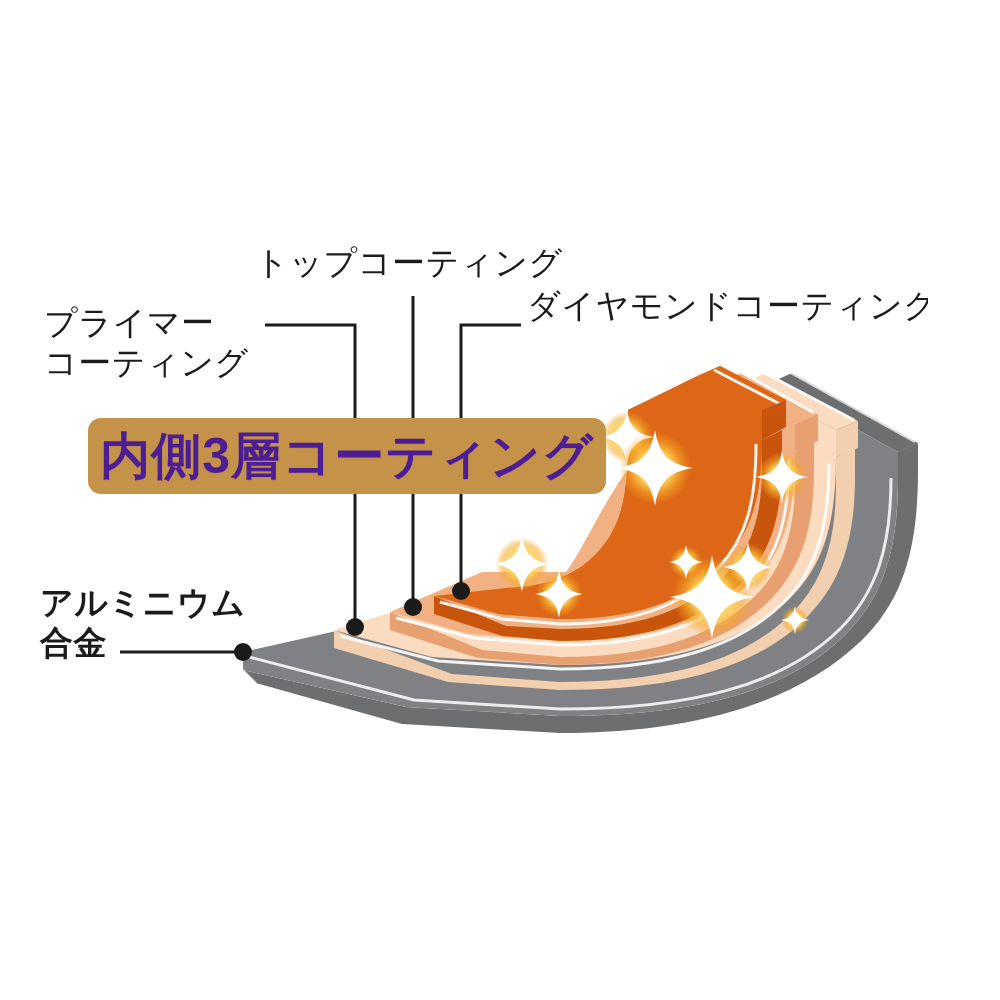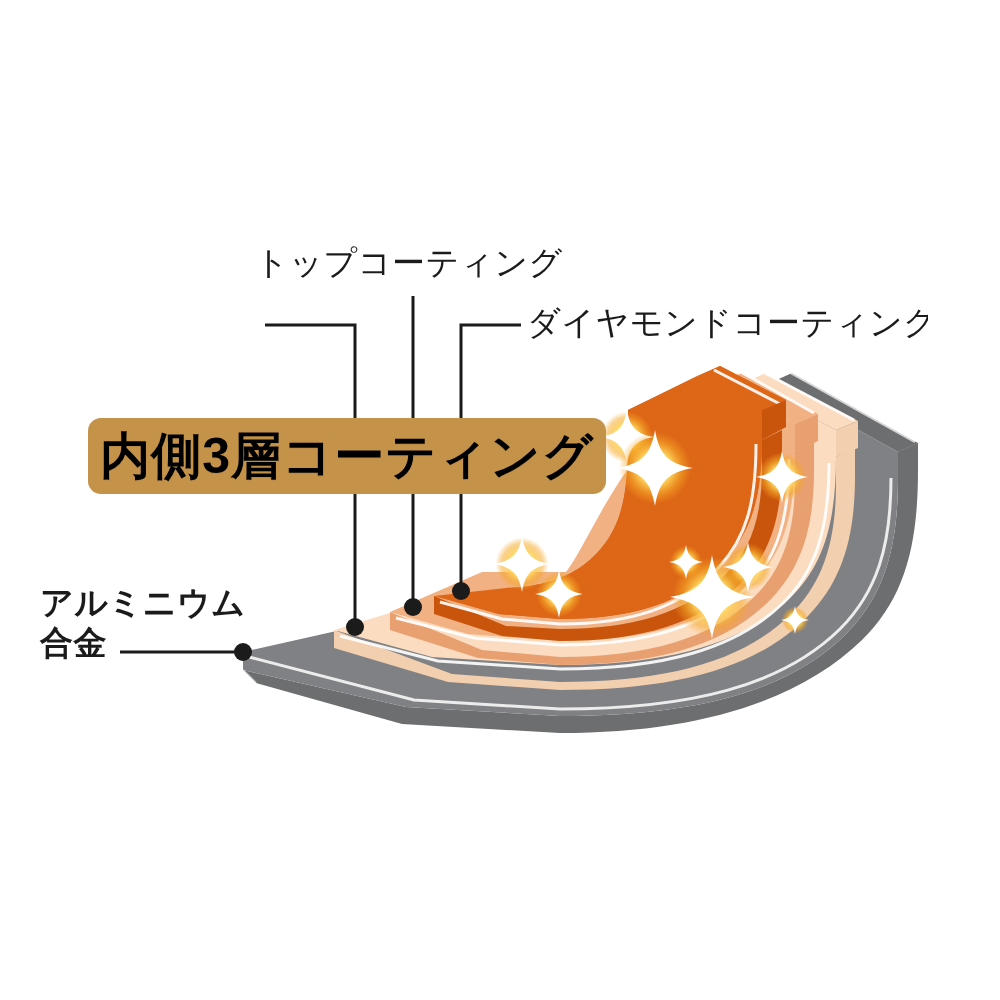--- a/index.html
+++ b/index.html
@@ -22,33 +22,33 @@
     position:absolute;
     color:#1b1b1b;
     font-size:33px;
     line-height:40px;
     letter-spacing:0.5px;
     white-space:pre;
     font-weight:500;
   }
   #lbl-primer{ left:44px;  top:303px; }
   #lbl-top{    left:255px; top:243px; }
-  #lbl-diamond{left:527px; top:303px;font-family:Liberation Serif, serif; }
+  #lbl-diamond{left:527px; top:286px;font-family:Liberation Serif, serif; }
   #lbl-alum{   left:40px;  top:583px;font-weight:bold; }
 
   #banner{
     position:absolute;
     left:88px; top:418px;
     width:518px; height:76px;
     background:#c59249;
     border-radius:13px;
     display:flex;align-items:center;justify-content:center;
   }
   #banner-text{
-    color:#000000;
+    color:#4c1d95;
     font-size:50px;
     font-weight:700;
     letter-spacing:1px;
     line-height:1;
     white-space:pre;
     text-shadow:0 1px 0 rgba(0,0,0,.05);
   }
 </style>
 </head>
 <body>
@@ -324,20 +324,22 @@
           <circle cx="461" cy="591" r="9" fill="#1b1b1b"></circle>
           <path d="M 120 652 L 243 652" fill="none" stroke="#1b1b1b" stroke-width="3"></path>
           <circle cx="243" cy="652" r="9" fill="#1b1b1b"></circle>
         </g>
 
     </g>
   </svg>
 
   <div class="lbl" id="lbl-top">トップコーティング</div>
 
+  <div class="lbl" id="lbl-primer">プライマー
+コーティング</div>
 
   <div class="lbl" id="lbl-diamond">ダイヤモンドコーティング</div>
 
   <div class="lbl" id="lbl-alum">アルミニウム
 合金</div>
 
   <div id="banner">
     <span id="banner-text">内側3層コーティング</span>
   </div>
 

